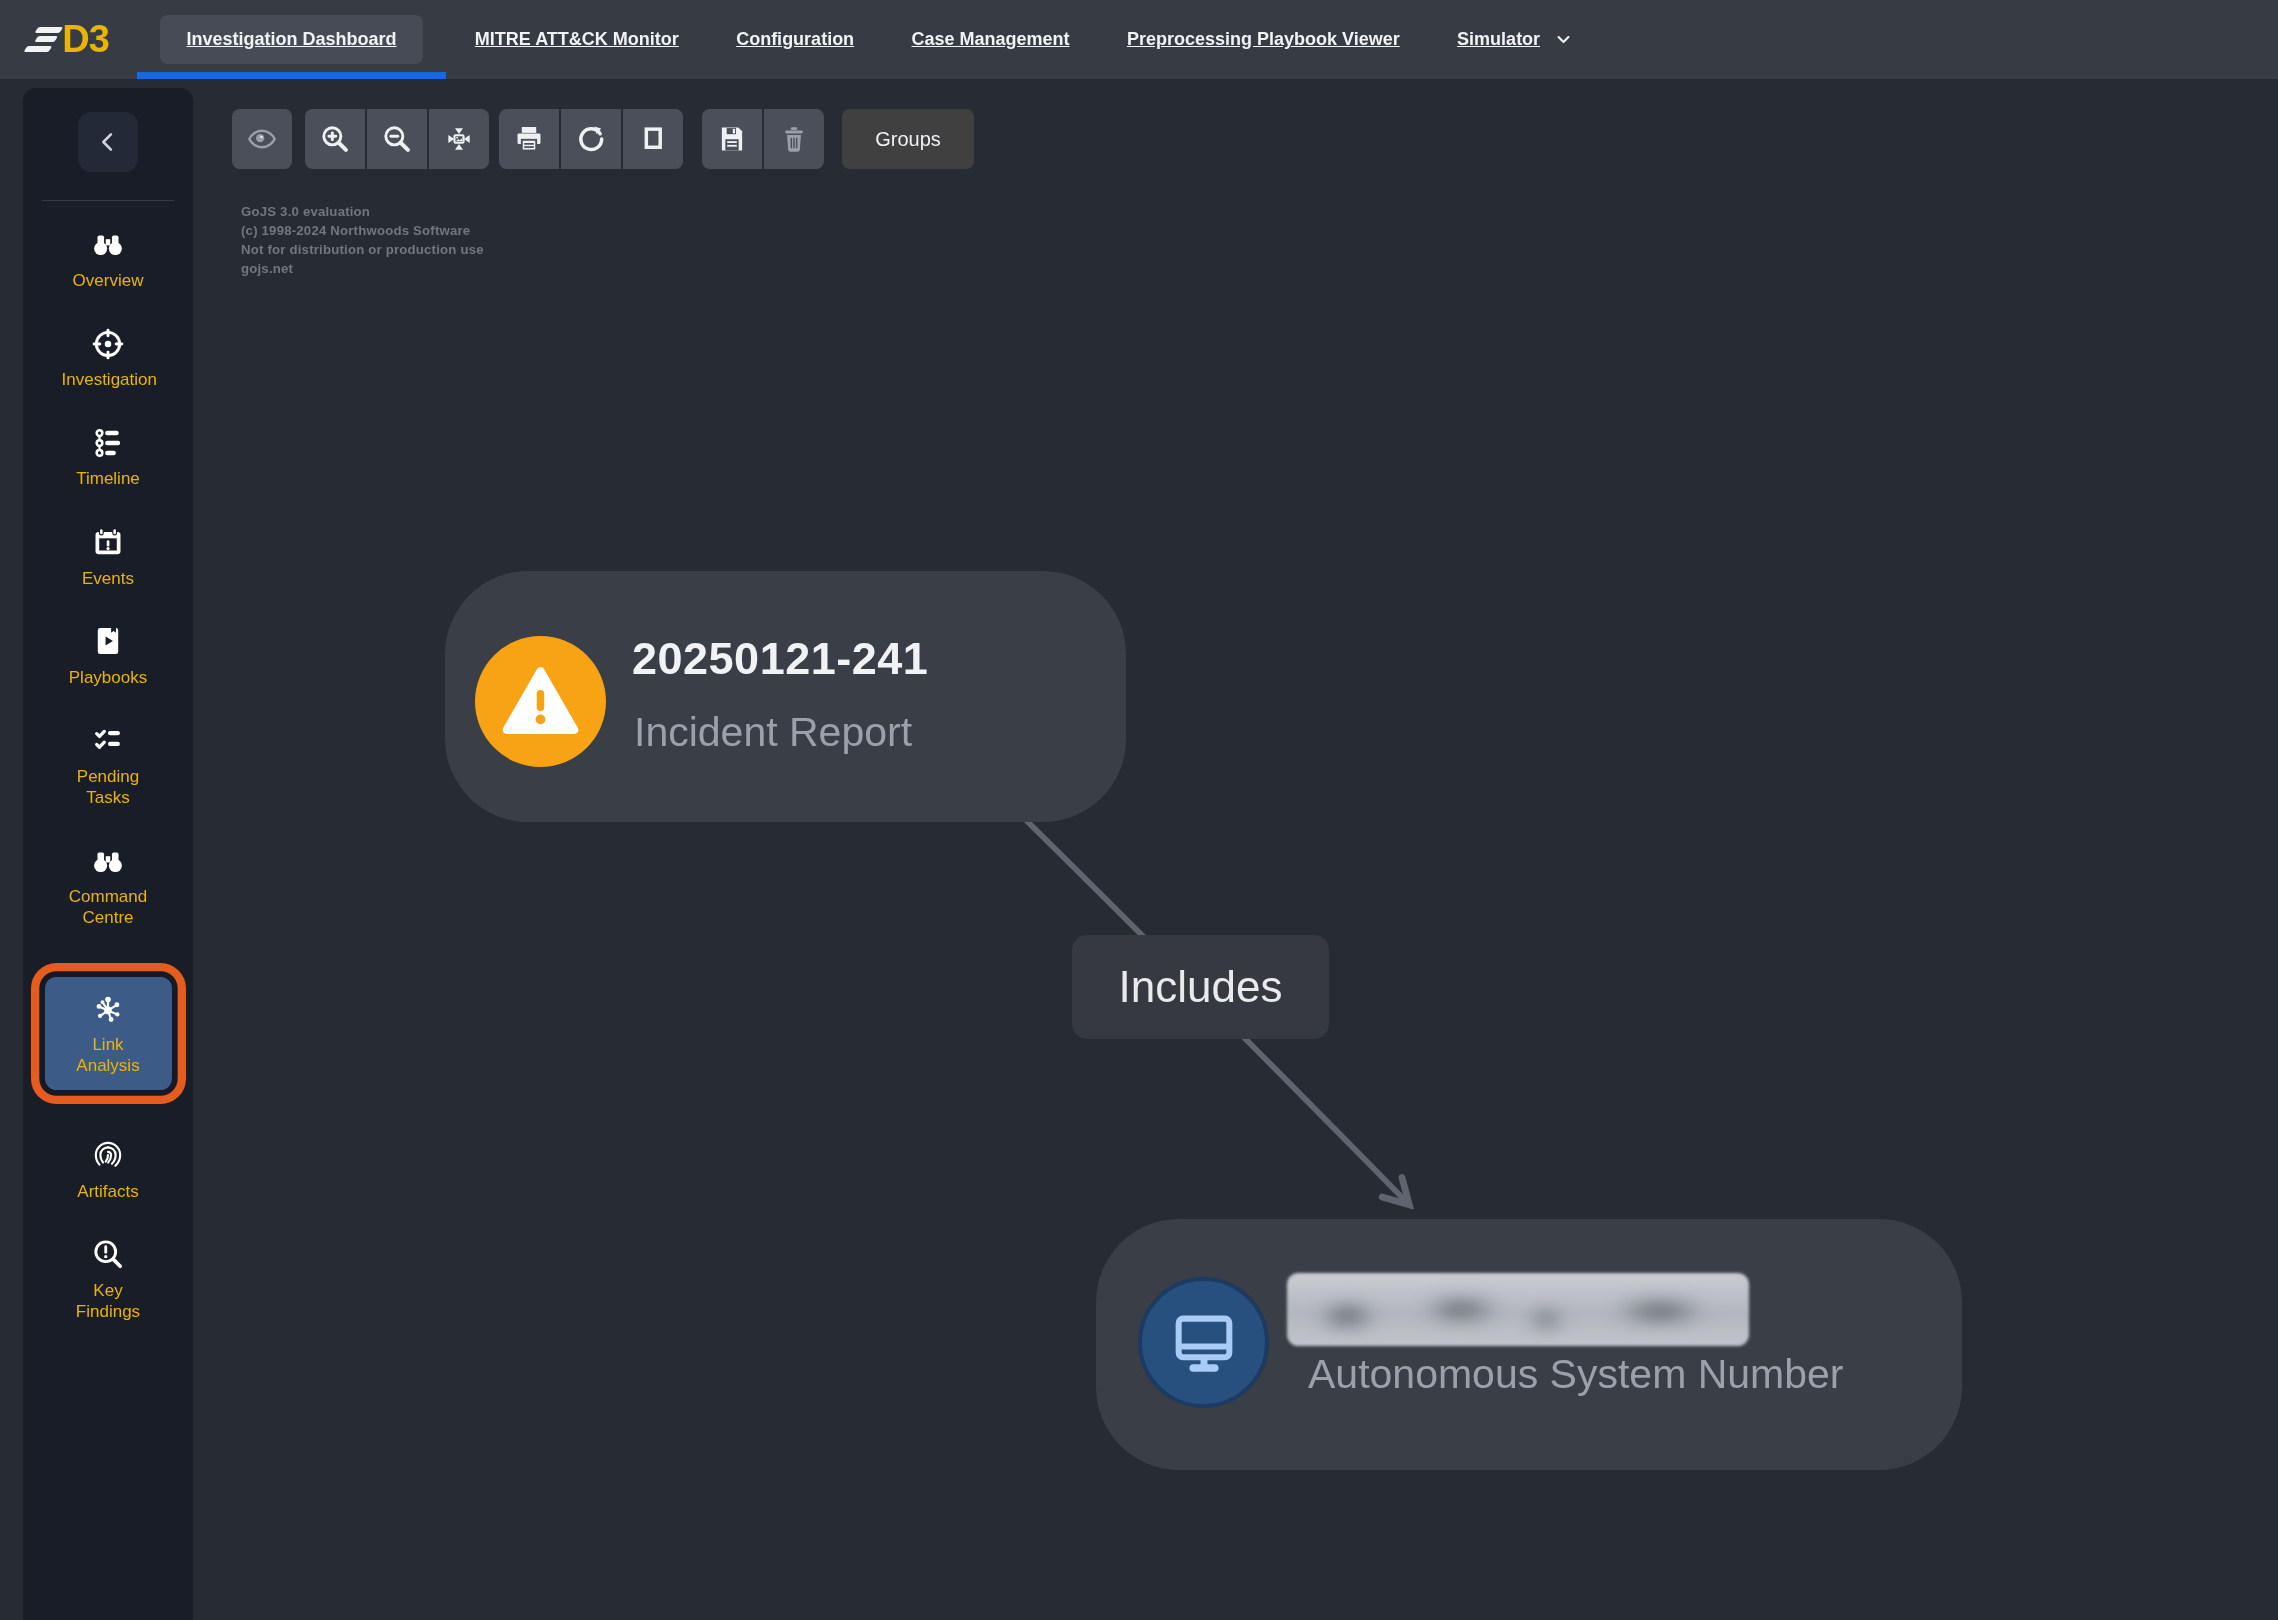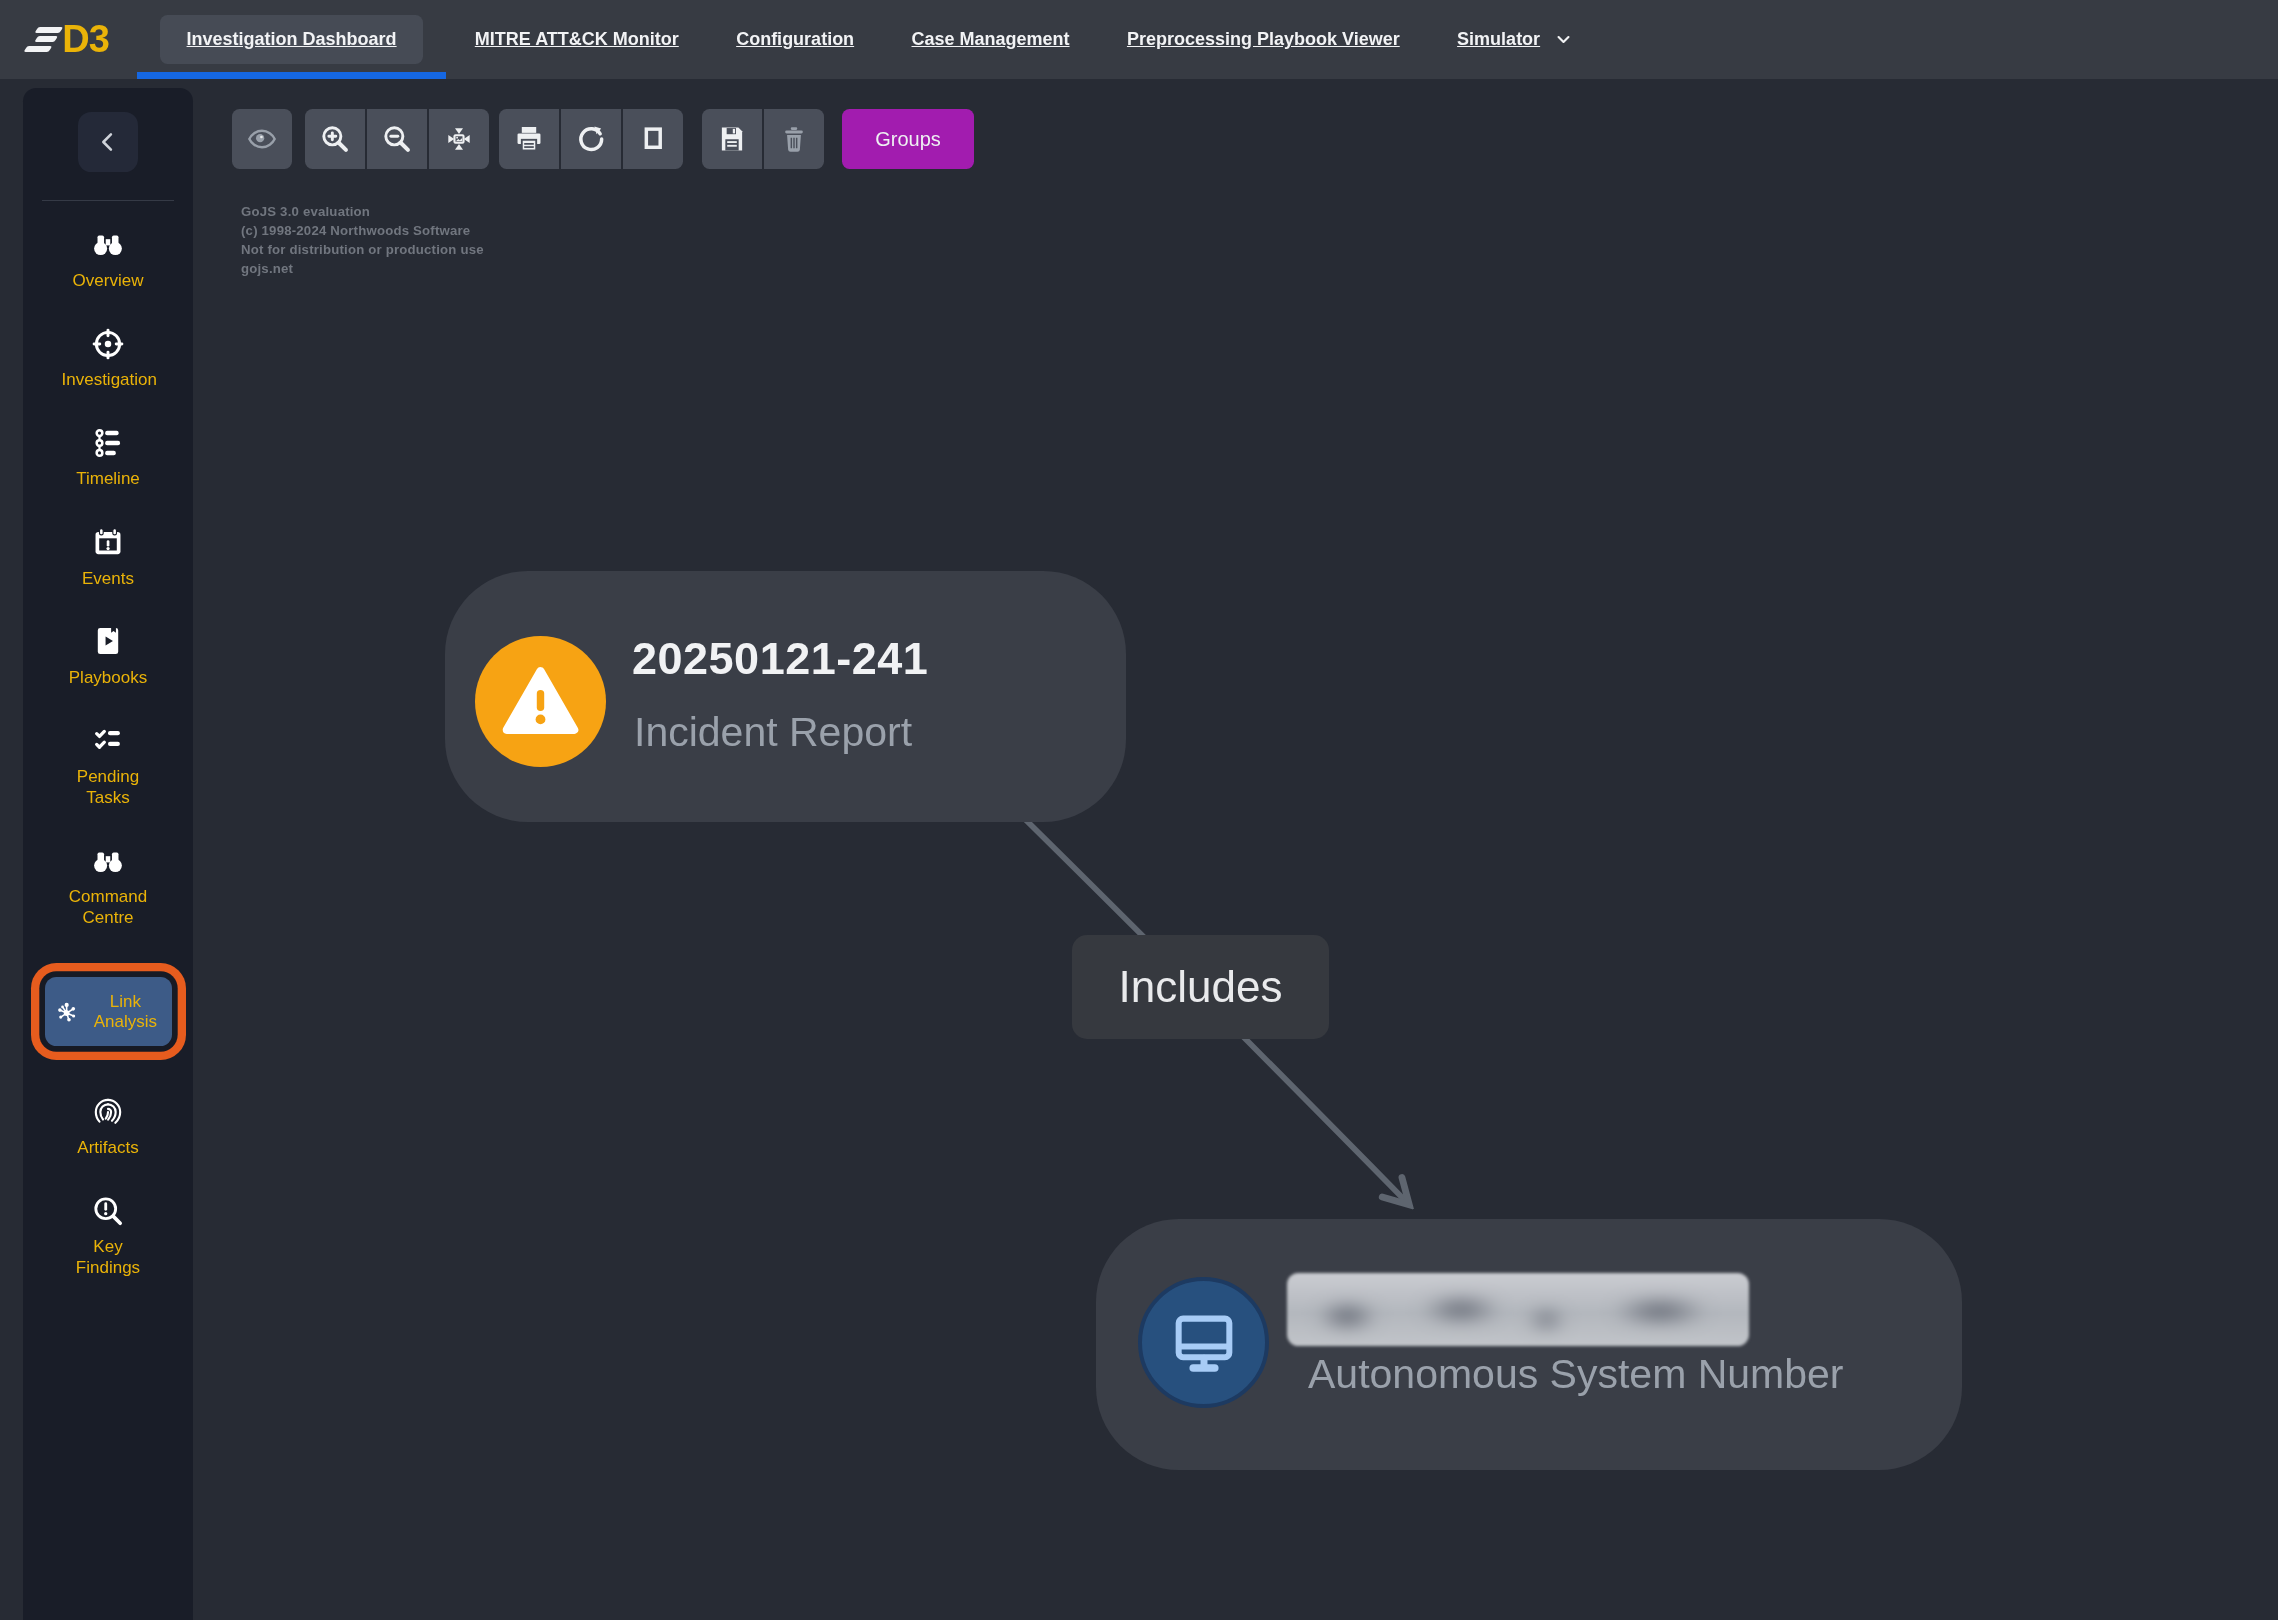--- a/index.html
+++ b/index.html
@@ -60,37 +60,37 @@
   .side-item {
     display:flex; flex-direction:column; align-items:center; gap:9.5px;
     cursor:pointer; width:100%;
   }
   .side-item svg { width:34px; height:34px; }
   .side-label {
     font-size:17px; color:#eab308; text-align:center; line-height:1.22;
     max-width:93px;
   }
   .sel-box {
-    display:flex; flex-direction:row; align-items:center; gap:9.5px;
+    display:flex; flex-direction:column; align-items:center; gap:9.5px;
     background:#3d5b87; border-radius:11.4px; width:127px; padding:15px 9.5px 13.2px;
     box-shadow:0 0 0 5.7px #171a24, 0 0 0 14px #e65c1e;
     margin:13.2px 0;
   }
 
   
   .tbtn {
     width:60px; height:60px; background:#4a4f5a; border:none; cursor:pointer;
     display:flex; align-items:center; justify-content:center; padding:0;
   }
   .tbtn svg { width:32px; height:32px; }
   .tb-single { position:absolute; top:109px; border-radius:7.6px; overflow:hidden; display:flex; }
   .tb-group  { position:absolute; top:109px; border-radius:7.6px; overflow:hidden; display:flex; gap:1.9px; }
   .groups-btn {
     position:absolute; top:109px; left:842px; width:132px; height:60px;
-    background:#a21caf; border:none; border-radius:7.6px; cursor:pointer;
+    background:#404040; border:none; border-radius:7.6px; cursor:pointer;
     color:#eef0f2; font-size:20px; font-family:"Liberation Sans",sans-serif;
   }
 
   
   .watermark {
     position:absolute; left:241px; top:202px; z-index:5;
     font-size:13.2px; font-weight:700; color:#71767f; line-height:19px;
     letter-spacing:0.2px; filter:blur(0.4px);
   }
 

